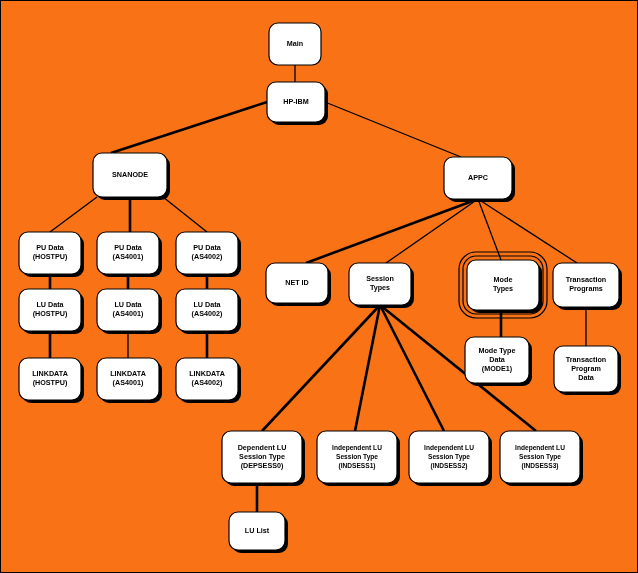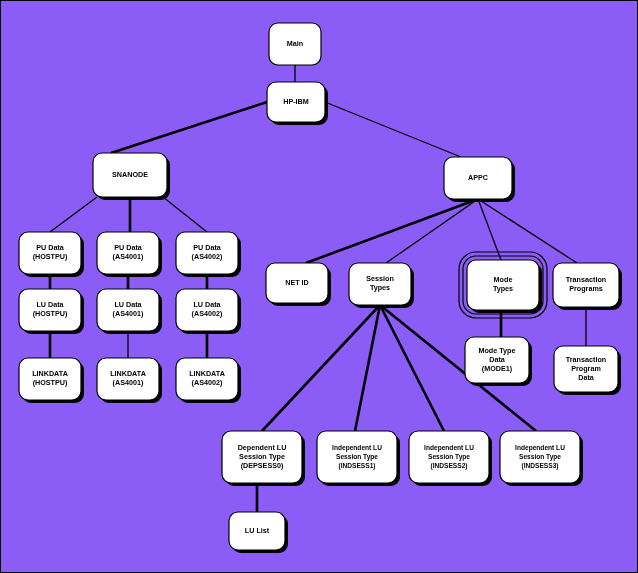--- a/index.html
+++ b/index.html
@@ -9,21 +9,21 @@
   }
   body {
     font-family: "Liberation Sans", sans-serif;
   }
   #canvas-frame {
     position: relative;
     width: 638px;
     height: 573px;
     box-sizing: border-box;
     border: 1px solid #000000;
-    background: #8b5cf6;
+    background: #f97316;
     overflow: hidden;
   }
   #diagram-svg {
     position: absolute;
     top: 0;
     left: 0;
     width: 638px;
     height: 573px;
     display: block;
   }

